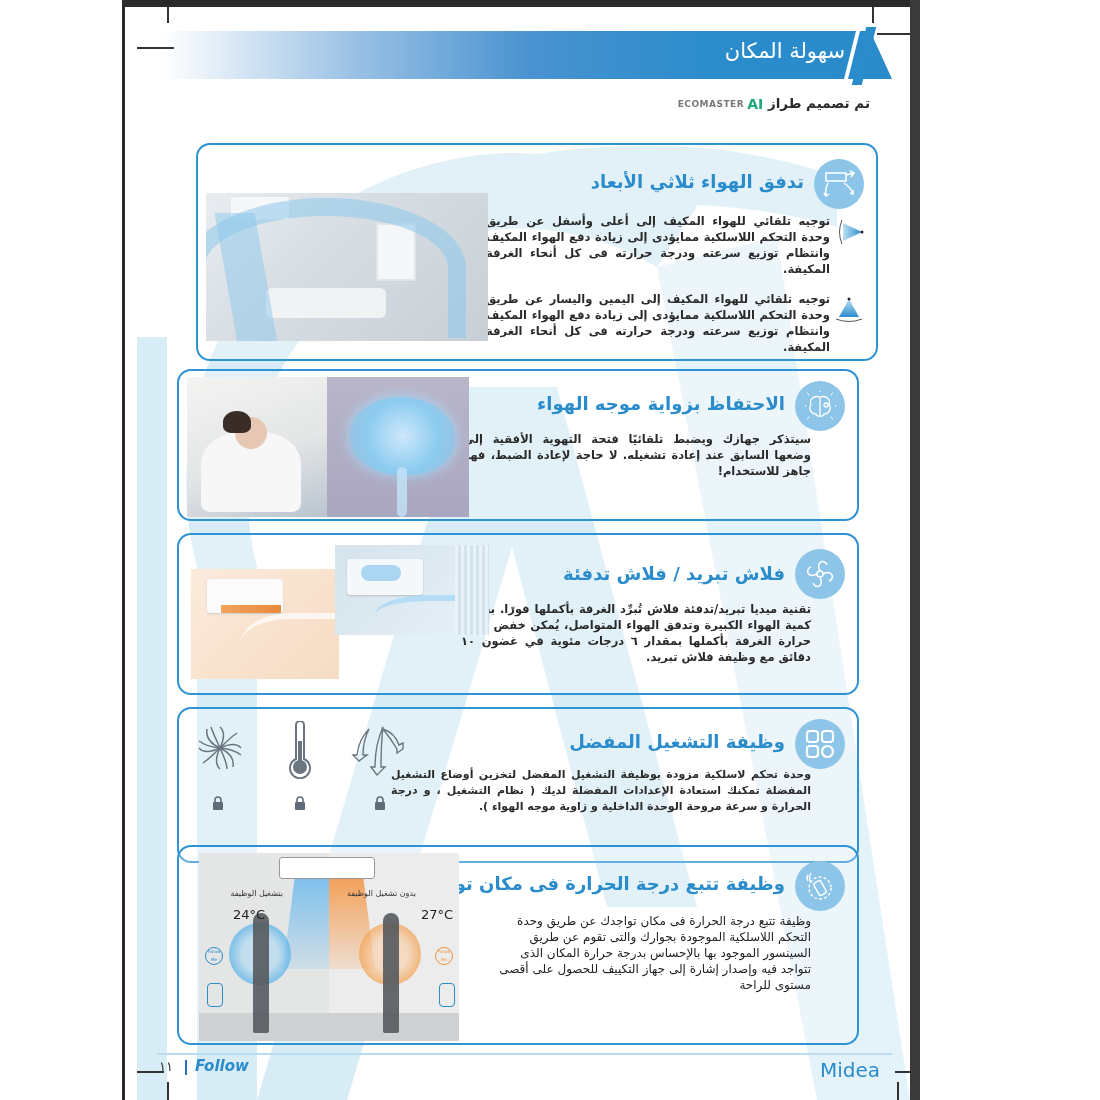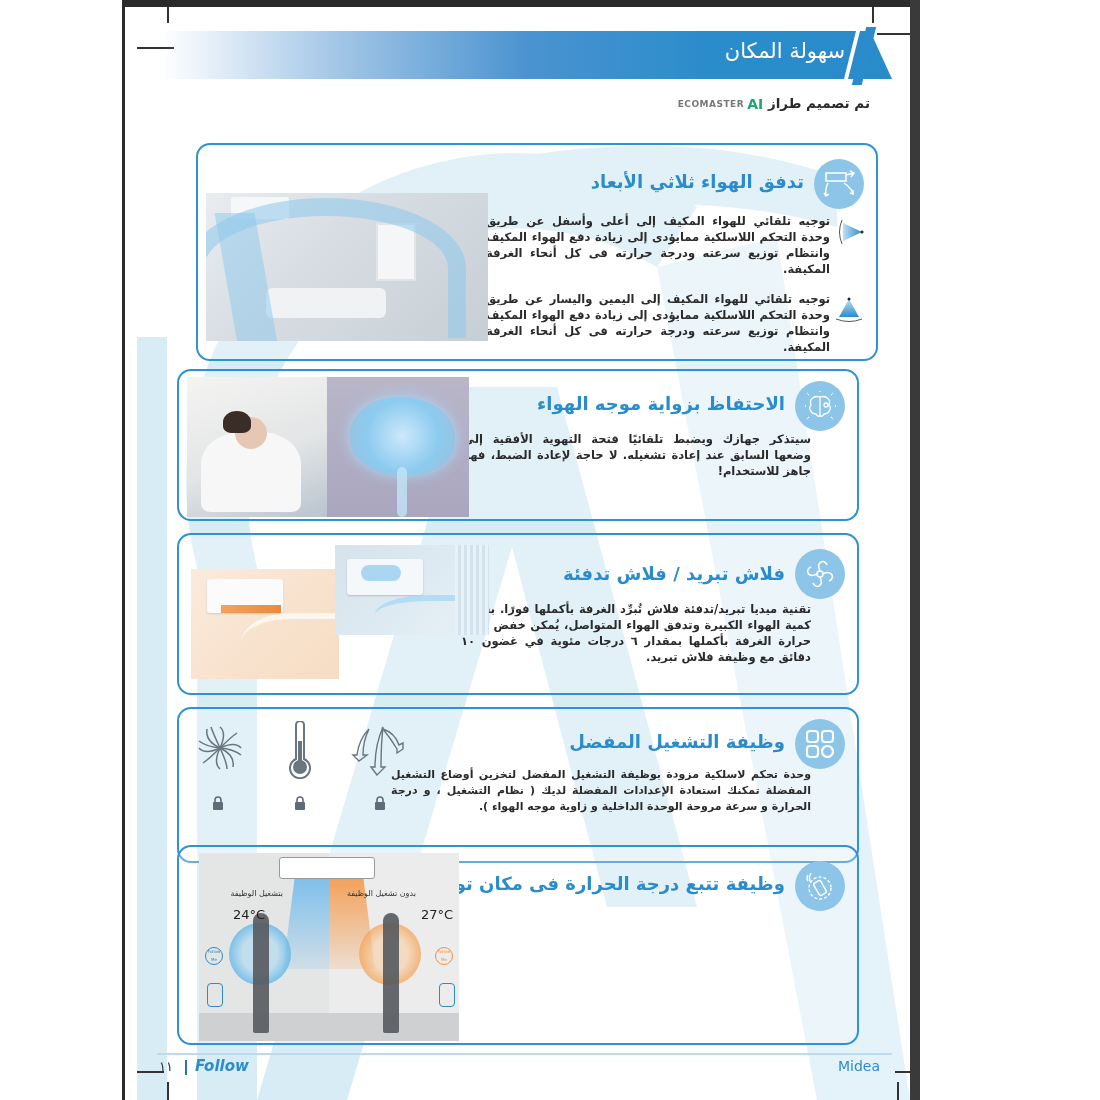--- a/index.html
+++ b/index.html
@@ -37,21 +37,21 @@
   .card-title { position: absolute; right: 72px; color: #2b8ccb; font-weight: bold; font-size: 18px; direction: rtl; white-space: nowrap; }
   .card-body { position: absolute; direction: rtl; text-align: justify; font-weight: bold; color: #2a2a2a; font-size: 11.5px; line-height: 16px; }
 
   .photo { position: absolute; overflow: hidden; }
 
   
   .footer-line { position: absolute; left: 20px; top: 1046px; width: 735px; height: 2px; background: #b9dcf3; }
   .footer-page { position: absolute; left: 22px; top: 1052px; font-size: 13px; color: #333; }
   .footer-sep { position: absolute; left: 48px; top: 1053px; width: 2px; height: 15px; background: #2b6fb5; }
   .footer-brand { position: absolute; left: 58px; top: 1050px; font-style: italic; font-weight: bold; font-size: 15px; color: #2b8ccb; font-family: "DejaVu Sans", sans-serif; }
-  .footer-midea { position: absolute; right: 30px; top: 1051px; font-size: 14px; color: #2b8ccb; font-family: "DejaVu Sans", sans-serif; }
+  .footer-midea { position: absolute; right: 30px; top: 1051px; font-size: 20px; color: #2b8ccb; font-family: "DejaVu Sans", sans-serif; }
 </style>
 </head>
 <body>
 
 <div class="frame-top"></div>
 <div class="frame-right"></div>
 
 <div class="page">
 
   <svg class="watermark" viewBox="0 0 773 1093">
@@ -243,20 +243,21 @@
 
   <div class="card" style="top:838px;height:200px;">
     <div class="card-icon" style="top:14px;">
       <svg width="34" height="34" viewBox="0 0 34 34" fill="none" stroke="#fff" stroke-width="1.4">
           <circle cx="17" cy="19" r="11" stroke-dasharray="3 2"></circle>
           <rect x="13" y="12" width="8" height="14" rx="2" transform="rotate(-30 17 19)"></rect>
           <path d="M5 6 Q3 9 5 12 M8 4 Q5 9 8 14"></path>
         </svg>
     </div>
     <div class="card-title" style="top:26px;">وظيفة تتبع درجة الحرارة فى مكان تواجدك</div>
+    <div class="card-body" style="right:46px;top:66px;width:320px;text-align:right;font-weight:normal;color:#222;font-size:12px;">وظيفة تتبع درجة الحرارة فى مكان تواجدك عن طريق وحدة التحكم اللاسلكية الموجودة بجوارك والتى تقوم عن طريق السينسور الموجود بها بالإحساس بدرجة حرارة المكان الذى تتواجد فيه وإصدار إشارة إلى جهاز التكييف للحصول على أقصى مستوى للراحة</div>
 
     <div class="photo" style="left:20px;top:6px;width:260px;height:188px;background:#e4e5e5;">
       <div style="position:absolute;left:0;top:160px;width:260px;height:28px;background:#cfd0d1;"></div>
       <div style="position:absolute;left:130px;top:0;width:130px;height:160px;background:#ececec;"></div>
       <div style="position:absolute;left:80px;top:4px;width:96px;height:22px;background:#fff;border:1px solid #999;border-radius:3px;"></div>
       <div style="position:absolute;left:84px;top:26px;width:46px;height:90px;background:linear-gradient(#7fc0eb,rgba(127,192,235,0.2));clip-path:polygon(25% 0,100% 0,100% 100%,0 100%);"></div>
       <div style="position:absolute;left:130px;top:26px;width:46px;height:90px;background:linear-gradient(#f3a25c,rgba(243,162,92,0.2));clip-path:polygon(0 0,75% 0,100% 100%,0 100%);"></div>
       <div style="position:absolute;left:30px;top:70px;width:62px;height:62px;border-radius:50%;background:radial-gradient(circle,rgba(160,215,245,0.5) 40%,#3aa3e3 100%);"></div>
       <div style="position:absolute;left:160px;top:70px;width:62px;height:62px;border-radius:50%;background:radial-gradient(circle,rgba(250,200,150,0.5) 40%,#f0933a 100%);"></div>
       <div style="position:absolute;left:54px;top:60px;width:16px;height:120px;background:#55595d;border-radius:8px 8px 2px 2px;opacity:0.9;"></div>

